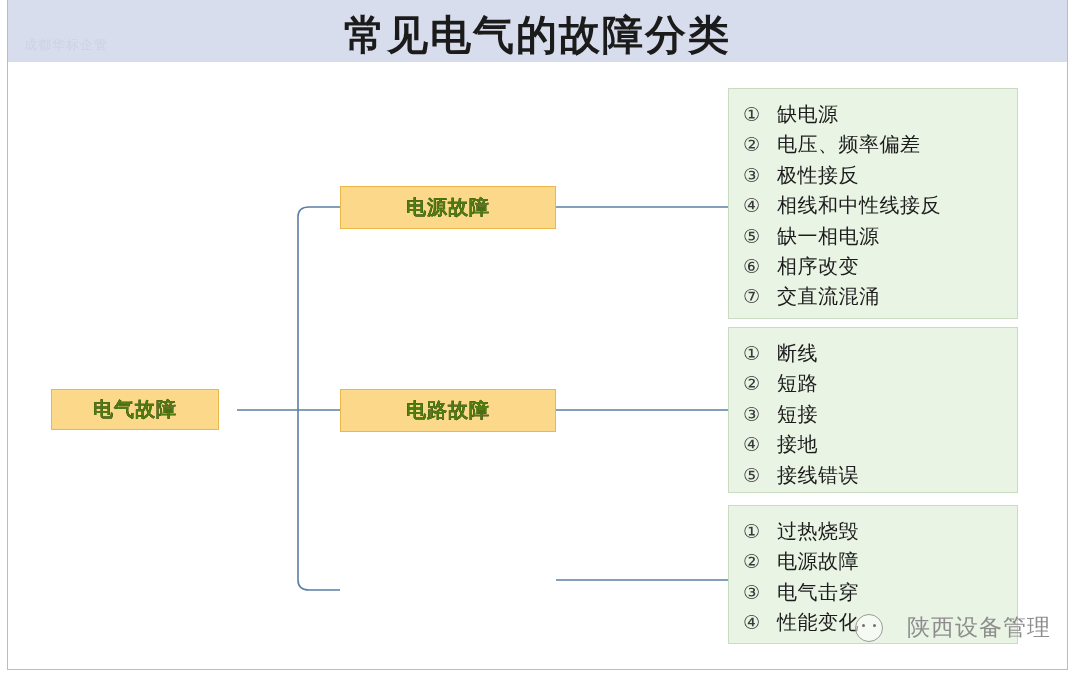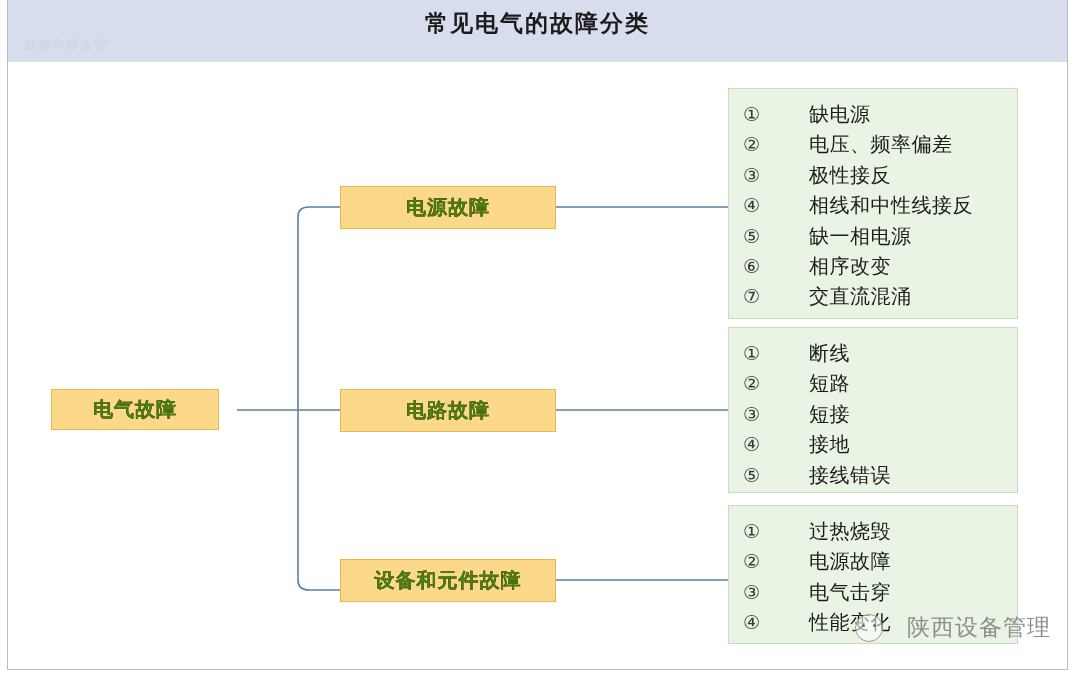--- a/index.html
+++ b/index.html
@@ -39,21 +39,21 @@
     box-sizing: border-box;
     border-left: 1px solid #b9bcc4;
     border-right: 1px solid #b9bcc4;
   }
   #header-title {
     position: absolute;
     left: 0;
     right: 0;
     top: 8px;
     text-align: center;
-    font-size: 23px;
+    font-size: 41px;
     font-weight: bold;
     color: #1b1b1b;
     letter-spacing: 2px;
     font-family: "DejaVu Sans", "Liberation Sans", sans-serif;
   }
   #header-watermark {
     position: absolute;
     left: 16px;
     top: 36px;
     font-size: 13px;
@@ -159,21 +159,20 @@
     white-space: nowrap;
   }
   .detail-marker {
     width: 34px;
     flex: 0 0 34px;
     color: #3a3a3a;
     font-size: 19px;
   }
   .detail-text {
     letter-spacing: 0.5px;
-    margin-left: 32px;
   }
 
   
   #footer-watermark {
     position: absolute;
     left: 855px;
     top: 612px;
     display: flex;
     align-items: center;
     gap: 24px;
@@ -232,21 +231,20 @@
 
     <path d="M 549 145 L 721 145" fill="none" stroke="#5b7fa6" stroke-width="1.6"></path>
     <path d="M 549 348 L 721 348" fill="none" stroke="#5b7fa6" stroke-width="1.6"></path>
     <path d="M 549 518 L 721 518" fill="none" stroke="#5b7fa6" stroke-width="1.6"></path>
   </svg>
 
   <div class="node" id="node-root">电气故障</div>
 
   <div class="node" id="node-branch-0">电源故障</div>
   <div class="node" id="node-branch-1">电路故障</div>
-  <div class="node" id="node-branch-2">设备和元件故障</div>
 
   <div class="detail-box" id="detail-box-0">
     <ul class="detail-list">
       <li class="detail-item">
         <span class="detail-marker">①</span>
         <span class="detail-text">缺电源</span>
       </li>
       <li class="detail-item">
         <span class="detail-marker">②</span>
         <span class="detail-text">电压、频率偏差</span>

